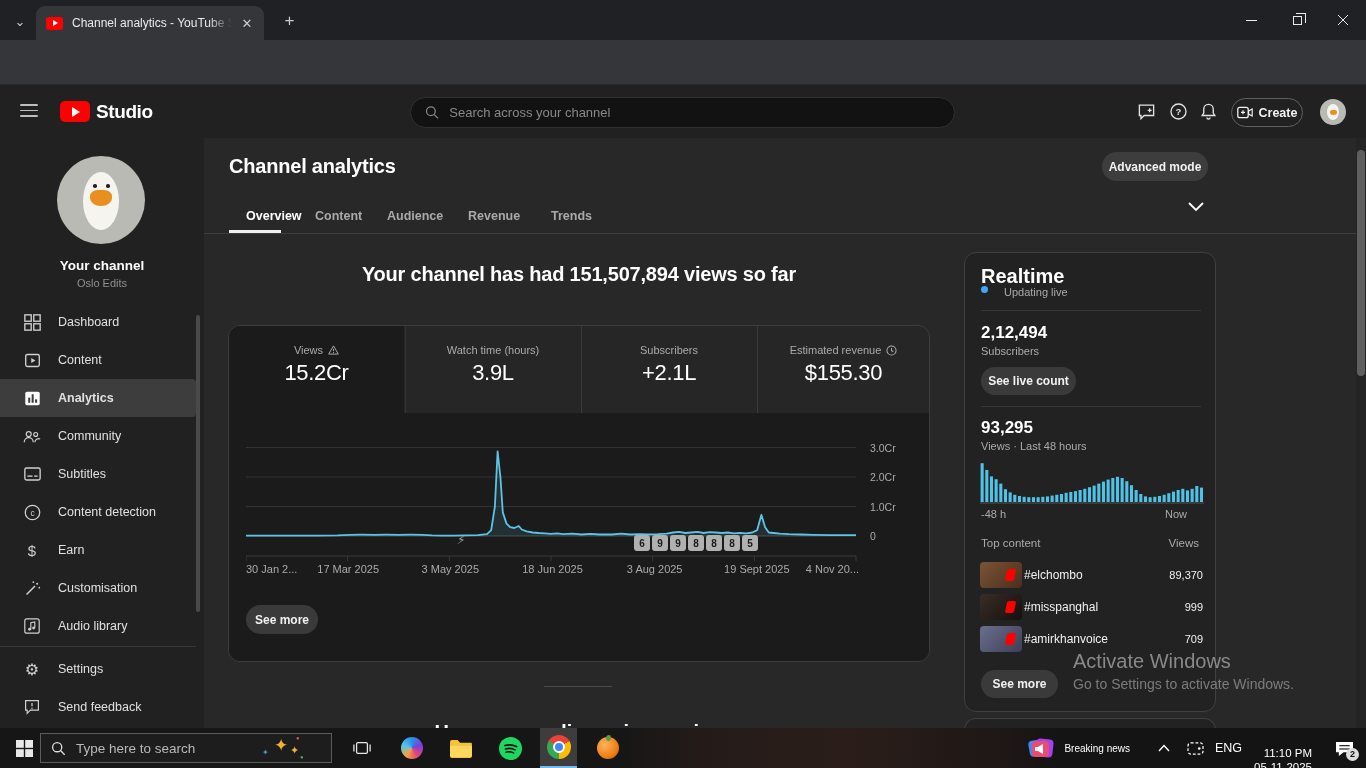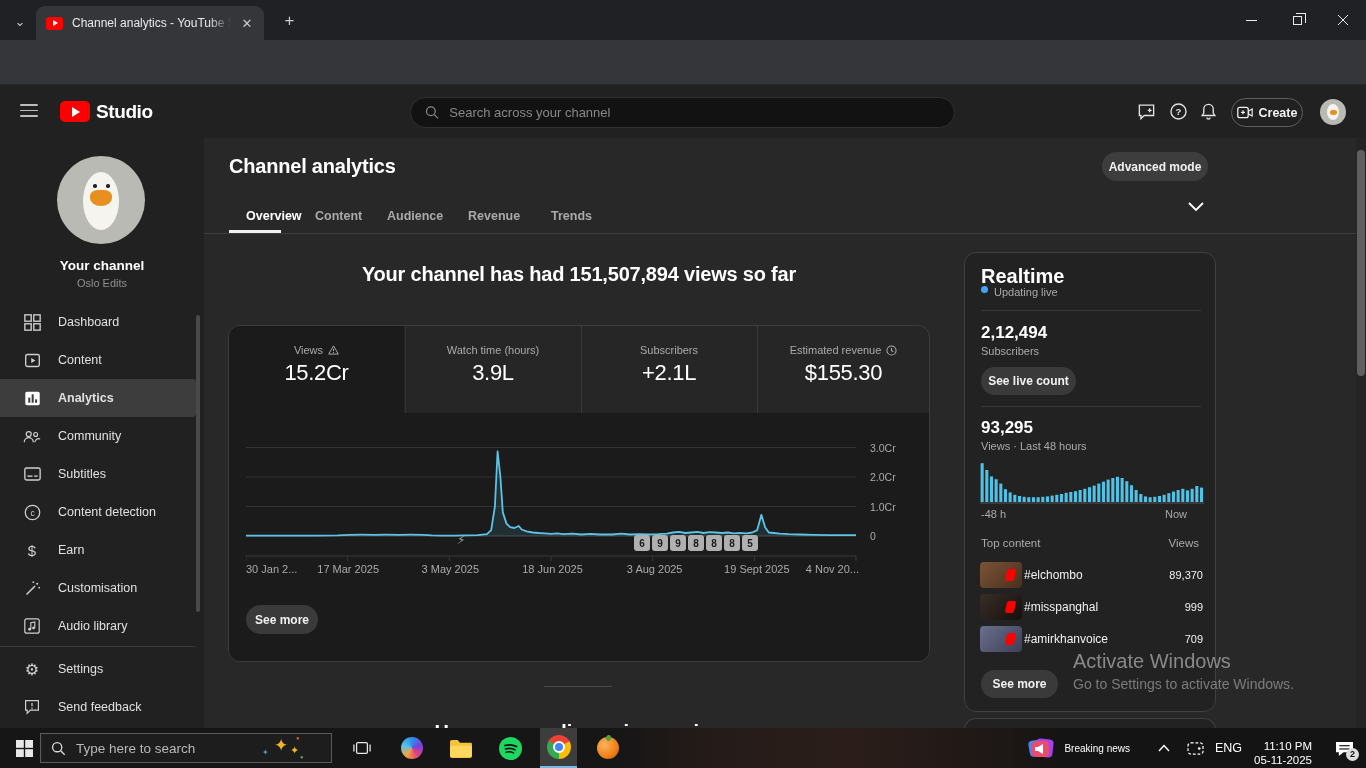--- a/index.html
+++ b/index.html
@@ -427,21 +427,21 @@
           </div>
         <div class="see-more abs" style="left:17px;top:192px;width:72px;height:29px">See more</div>
       </div>
     </div>
 
     <div class="mid-divider"></div>
     <div class="partial-heading">How your audience is growing</div>
 
     <div id="realtime-card">
       <div class="rt-pad" style="top:12px;color:#fff;font-size:20px;font-weight:700">Realtime</div>
-      <div class="rt-pad" style="top:33px;display:flex;gap:6px">
+      <div class="rt-pad" style="top:33px;display:flex;gap:16px">
         <span style="width:7px;height:7px;border-radius:50%;background:#3ea6ff;display:inline-block"></span>
         <span class="rt-sub">Updating live</span>
       </div>
       <div class="rt-div" style="top:57px"></div>
       <div class="rt-pad rt-num" style="top:70px">2,12,494</div>
       <div class="rt-pad rt-sub" style="top:92px">Subscribers</div>
       <div class="see-more rt-pad" style="top:114px;width:95px;height:28px">See live count</div>
       <div class="rt-div" style="top:153px"></div>
       <div class="rt-pad rt-num" style="top:165px">93,295</div>
       <div class="rt-pad rt-sub" style="top:187px">Views · Last 48 hours</div>
@@ -606,21 +606,21 @@
           <path d="M1 7 L6 1.5 L11 7" stroke="#fff" stroke-width="1.4" fill="none"></path>
         </svg>
     </div>
     <div class="tb-right" style="right:162px">
       <svg width="17" height="15" viewBox="0 0 18 16">
         <rect x="1" y="2" width="16" height="12" rx="3" fill="none" stroke="#fff" stroke-width="1.3" stroke-dasharray="3 2"></rect>
           <circle cx="13" cy="8" r="1.4" fill="#fff"></circle>
       </svg>
     </div>
     <div class="tb-right" style="right:124px;font-size:12.5px">ENG</div>
-    <div class="tb-right clock" style="right:54px;display:block;padding-top:11px">
+    <div class="tb-right clock" style="right:54px;display:block;padding-top:18px">
       <div>11:10 PM</div>
       <div>05-11-2025</div>
     </div>
     <div class="tb-right" style="right:12px">
       <div style="position:relative">
         <svg width="19" height="17" viewBox="0 0 20 18">
             <path d="M1 2 h18 v11 h-10 l-5 4 v-4 h-3 z" fill="#fff"></path>
             <line x1="4.5" y1="6" x2="15.5" y2="6" stroke="#222" stroke-width="1.3"></line>
             <line x1="4.5" y1="9.5" x2="15.5" y2="9.5" stroke="#222" stroke-width="1.3"></line>
           </svg>

